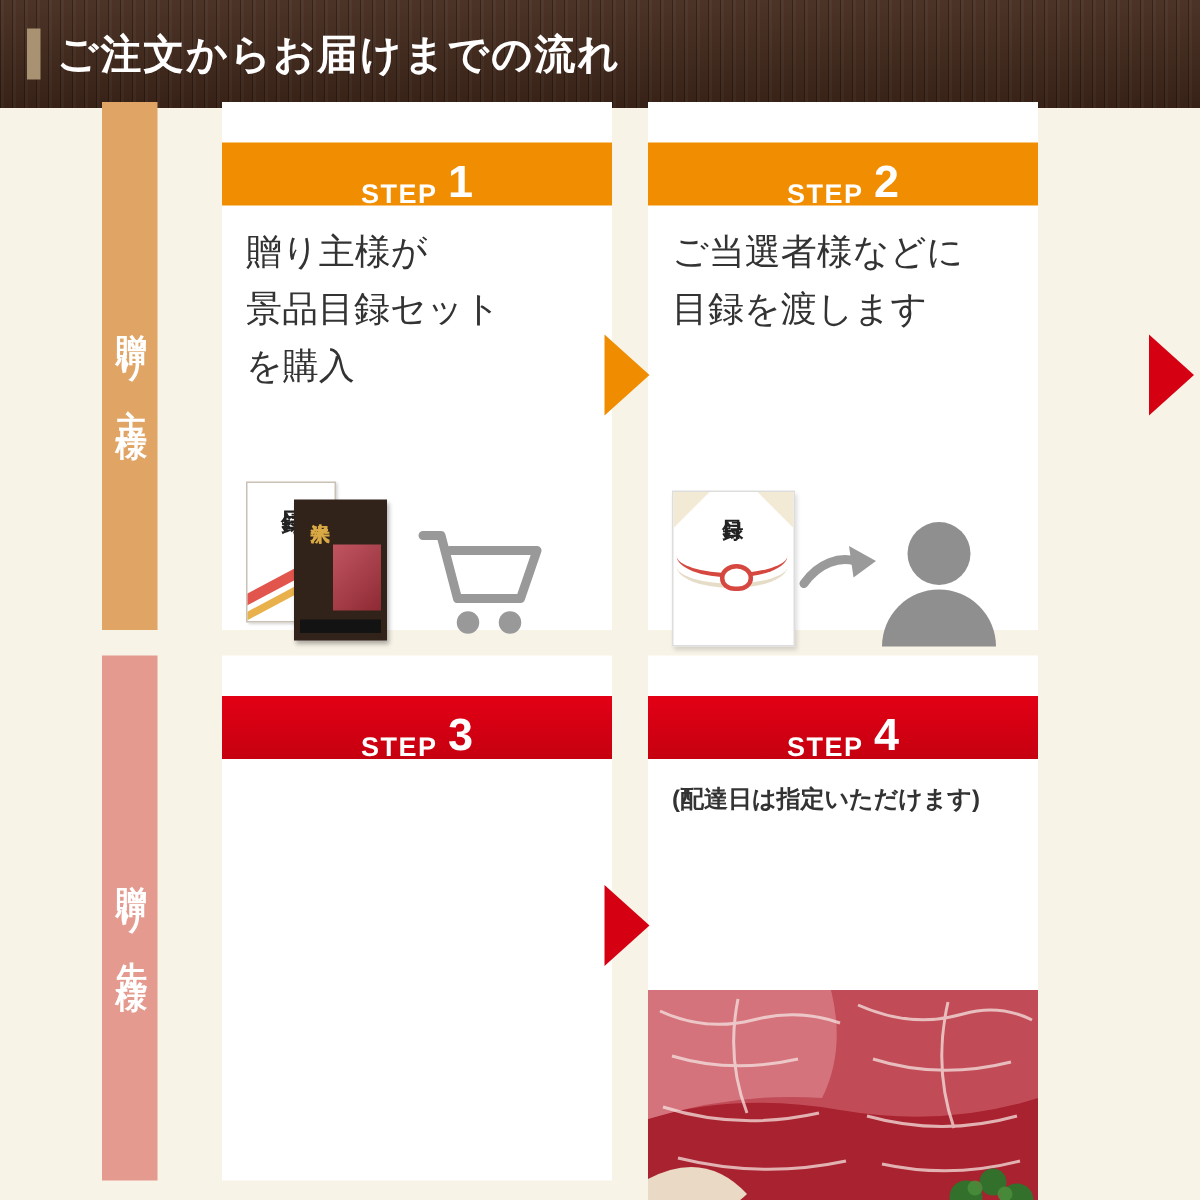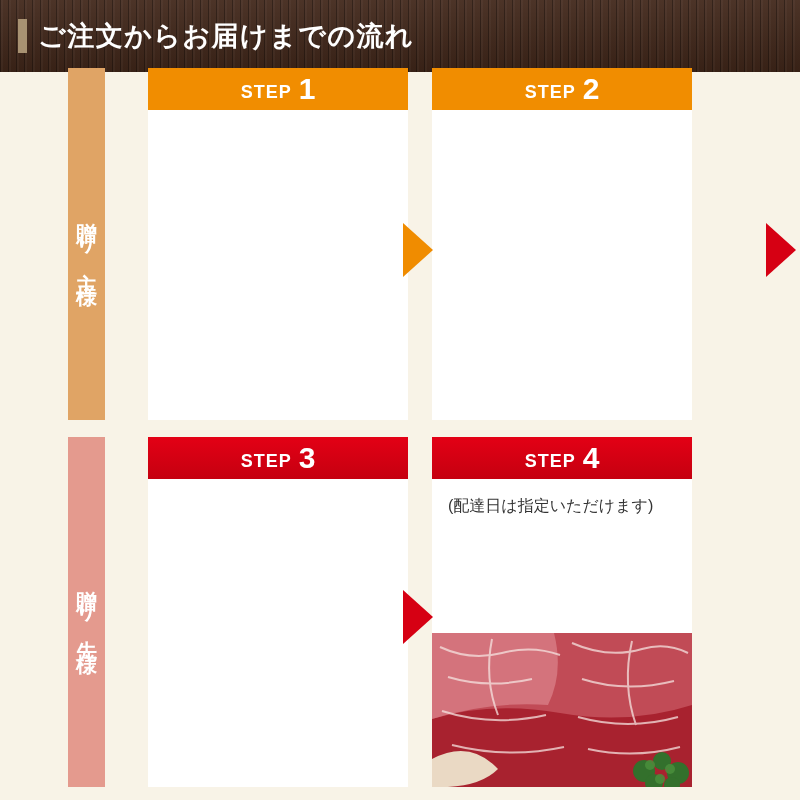--- a/index.html
+++ b/index.html
@@ -29,29 +29,29 @@
   .side-label span{
     writing-mode:vertical-rl;text-orientation:upright;
     color:#fff;font-size:21px;font-weight:700;letter-spacing:13px;
   }
   .side-label.row1{top:68px;height:352px;background:#e0a465;}
   .side-label.row2{top:437px;height:350px;background:#e49a8e;}
 
   
   .step-card{position:absolute;width:260px;background:#ffffff;}
   .step-header{
-    height:42px;display:flex;align-items:center;justify-content:center;gap:7px;color:#fff;
+    height:42px;display:flex;align-items:flex-end;justify-content:center;gap:7px;color:#fff;margin-top:27px;
   }
   .step-header.orange{background:#f18d00;}
   .step-header.red{background:linear-gradient(180deg,#e30015,#c50010);}
   .step-word{font-size:18px;font-weight:700;letter-spacing:1px;transform:translateY(3px);}
   .step-num{font-size:30px;font-weight:700;line-height:1;}
   .step-body{position:relative;box-sizing:border-box;height:calc(100% - 42px);padding:13px 16px;}
   .step-text{margin:0;font-size:24px;line-height:1.58;font-weight:500;white-space:pre-line;color:#333;}
-  .step-note{margin:4px 0 0 0;font-size:16px;font-weight:400;color:#333;}
+  .step-note{margin:4px 0 0 0;font-size:16px;font-weight:700;color:#333;}
 
   
   .arrow{position:absolute;width:0;height:0;border-top:27px solid transparent;border-bottom:27px solid transparent;}
   .arrow.orange{border-left:30px solid #f08c00;}
   .arrow.red{border-left:30px solid #d60013;}
 
   
   .icon-row{position:absolute;left:16px;right:10px;bottom:16px;display:flex;align-items:flex-end;}
 
   
@@ -135,26 +135,72 @@
   </div>
   <div class="side-label row2">
     <span>贈り先様</span>
   </div>
 
   <div class="step-card" style="left:148px;top:68px;height:352px;">
     <div class="step-header orange">
       <span class="step-word">STEP</span>
       <span class="step-num">1</span>
     </div>
+    <div class="step-body">
+      <p class="step-text">贈り主様が
+景品目録セット
+を購入</p>
+      <div class="icon-row">
+        <div class="catalogs">
+          <div class="catalog-back">
+            <span class="ribbon1"></span>
+            <span class="ribbon2"></span>
+            <span class="catalog-label">目録</span>
+          </div>
+          <div class="catalog-front">
+            <span class="gold-label">米沢牛</span>
+            <span class="photo-strip"></span>
+            <span class="front-band"></span>
+          </div>
+        </div>
+        <svg class="cart-svg" width="88" height="78" viewBox="0 0 88 78">
+          <path d="M4 8 h12 l11 42 h42 l11 -32 H22" fill="none" stroke="#999" stroke-width="6" stroke-linejoin="round" stroke-linecap="round"></path>
+          <circle cx="34" cy="66" r="7.5" fill="#999"></circle>
+          <circle cx="62" cy="66" r="7.5" fill="#999"></circle>
+        </svg>
+      </div>
+    </div>
   </div>
 
   <div class="step-card" style="left:432px;top:68px;height:352px;">
     <div class="step-header orange">
       <span class="step-word">STEP</span>
       <span class="step-num">2</span>
+    </div>
+    <div class="step-body">
+      <p class="step-text">ご当選者様などに
+目録を渡します</p>
+      <div class="icon-row">
+        <div class="envelope">
+          <span class="env-fold-l"></span>
+          <span class="env-fold-r"></span>
+          <span class="cord cord-red"></span>
+          <span class="cord cord-white"></span>
+          <span class="bow"></span>
+          <span class="env-label">目録</span>
+        </div>
+        <svg class="curve-arrow" width="52" height="40" viewBox="0 0 52 40">
+          <path d="M4 32 C 14 18, 28 14, 38 17" fill="none" stroke="#9a9a9a" stroke-width="6" stroke-linecap="round"></path>
+          <path d="M34 7 L52 17 L37 28 Z" fill="#9a9a9a"></path>
+        </svg>
+        <div class="person">
+          <span class="person-head"></span>
+          <span class="person-body"></span>
+        </div>
+      </div>
     </div>
   </div>
 
   <div class="step-card" style="left:148px;top:437px;height:350px;">
     <div class="step-header red">
       <span class="step-word">STEP</span>
       <span class="step-num">3</span>
     </div>
   </div>
 

